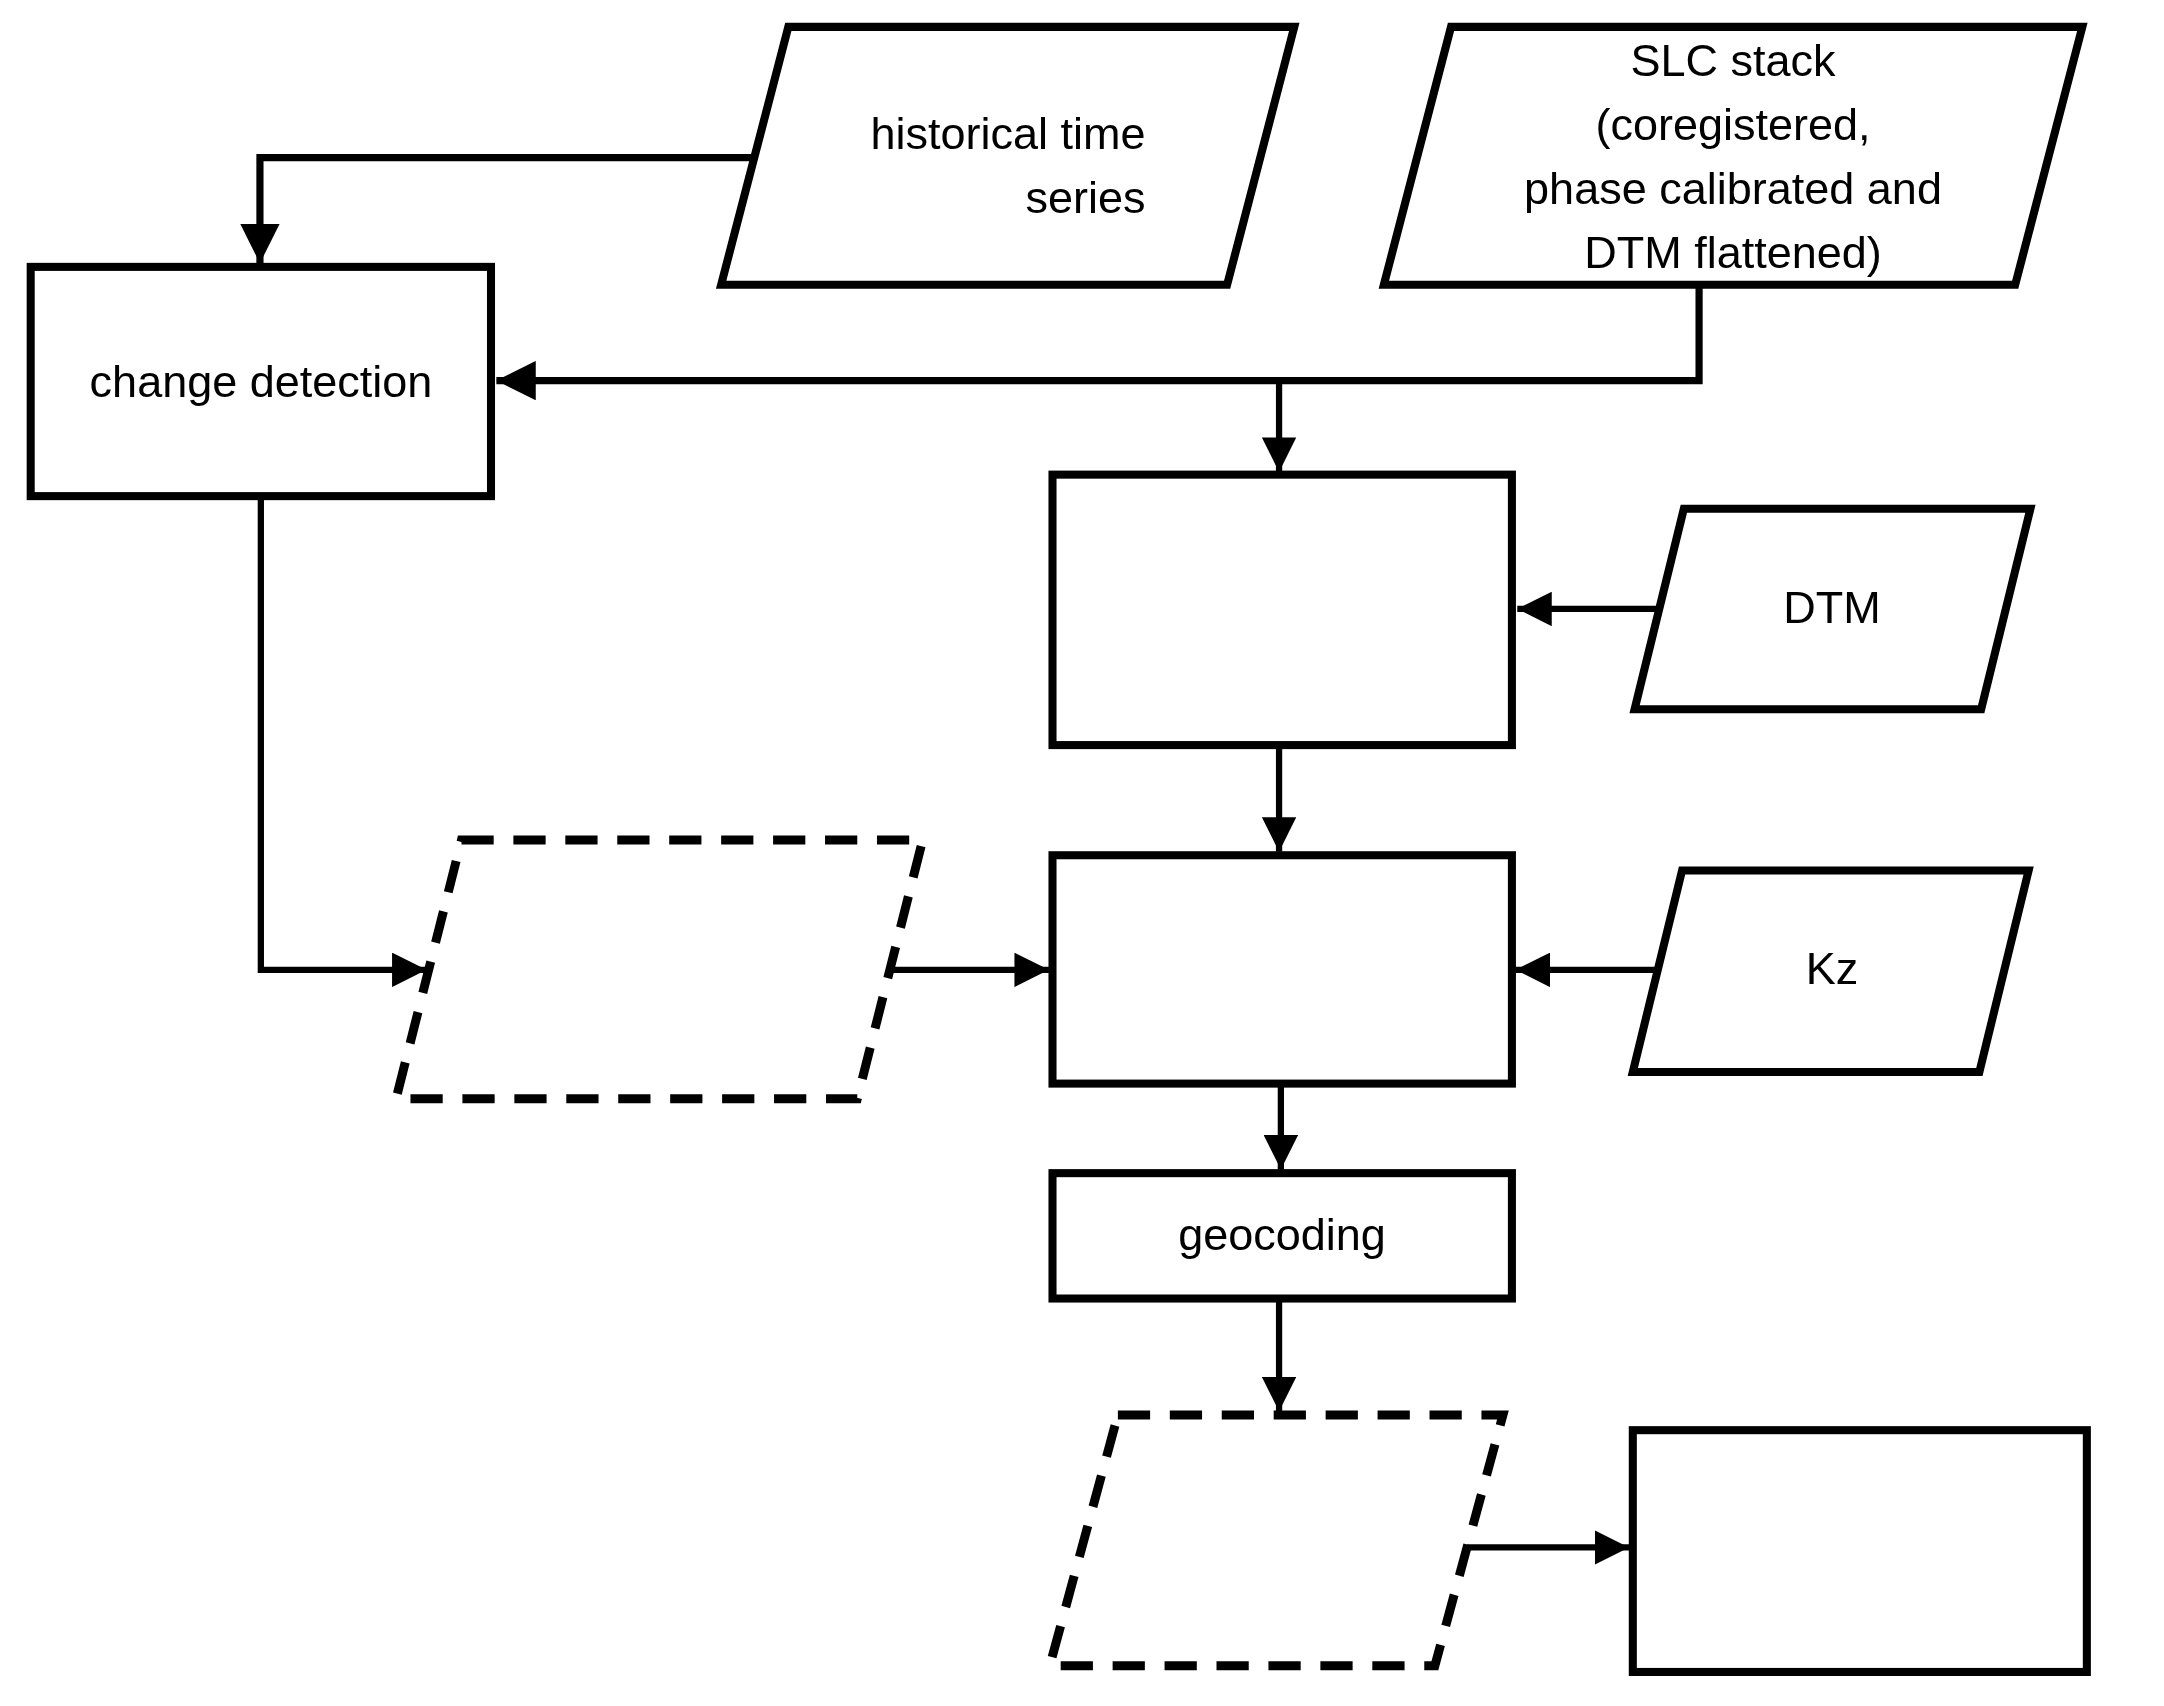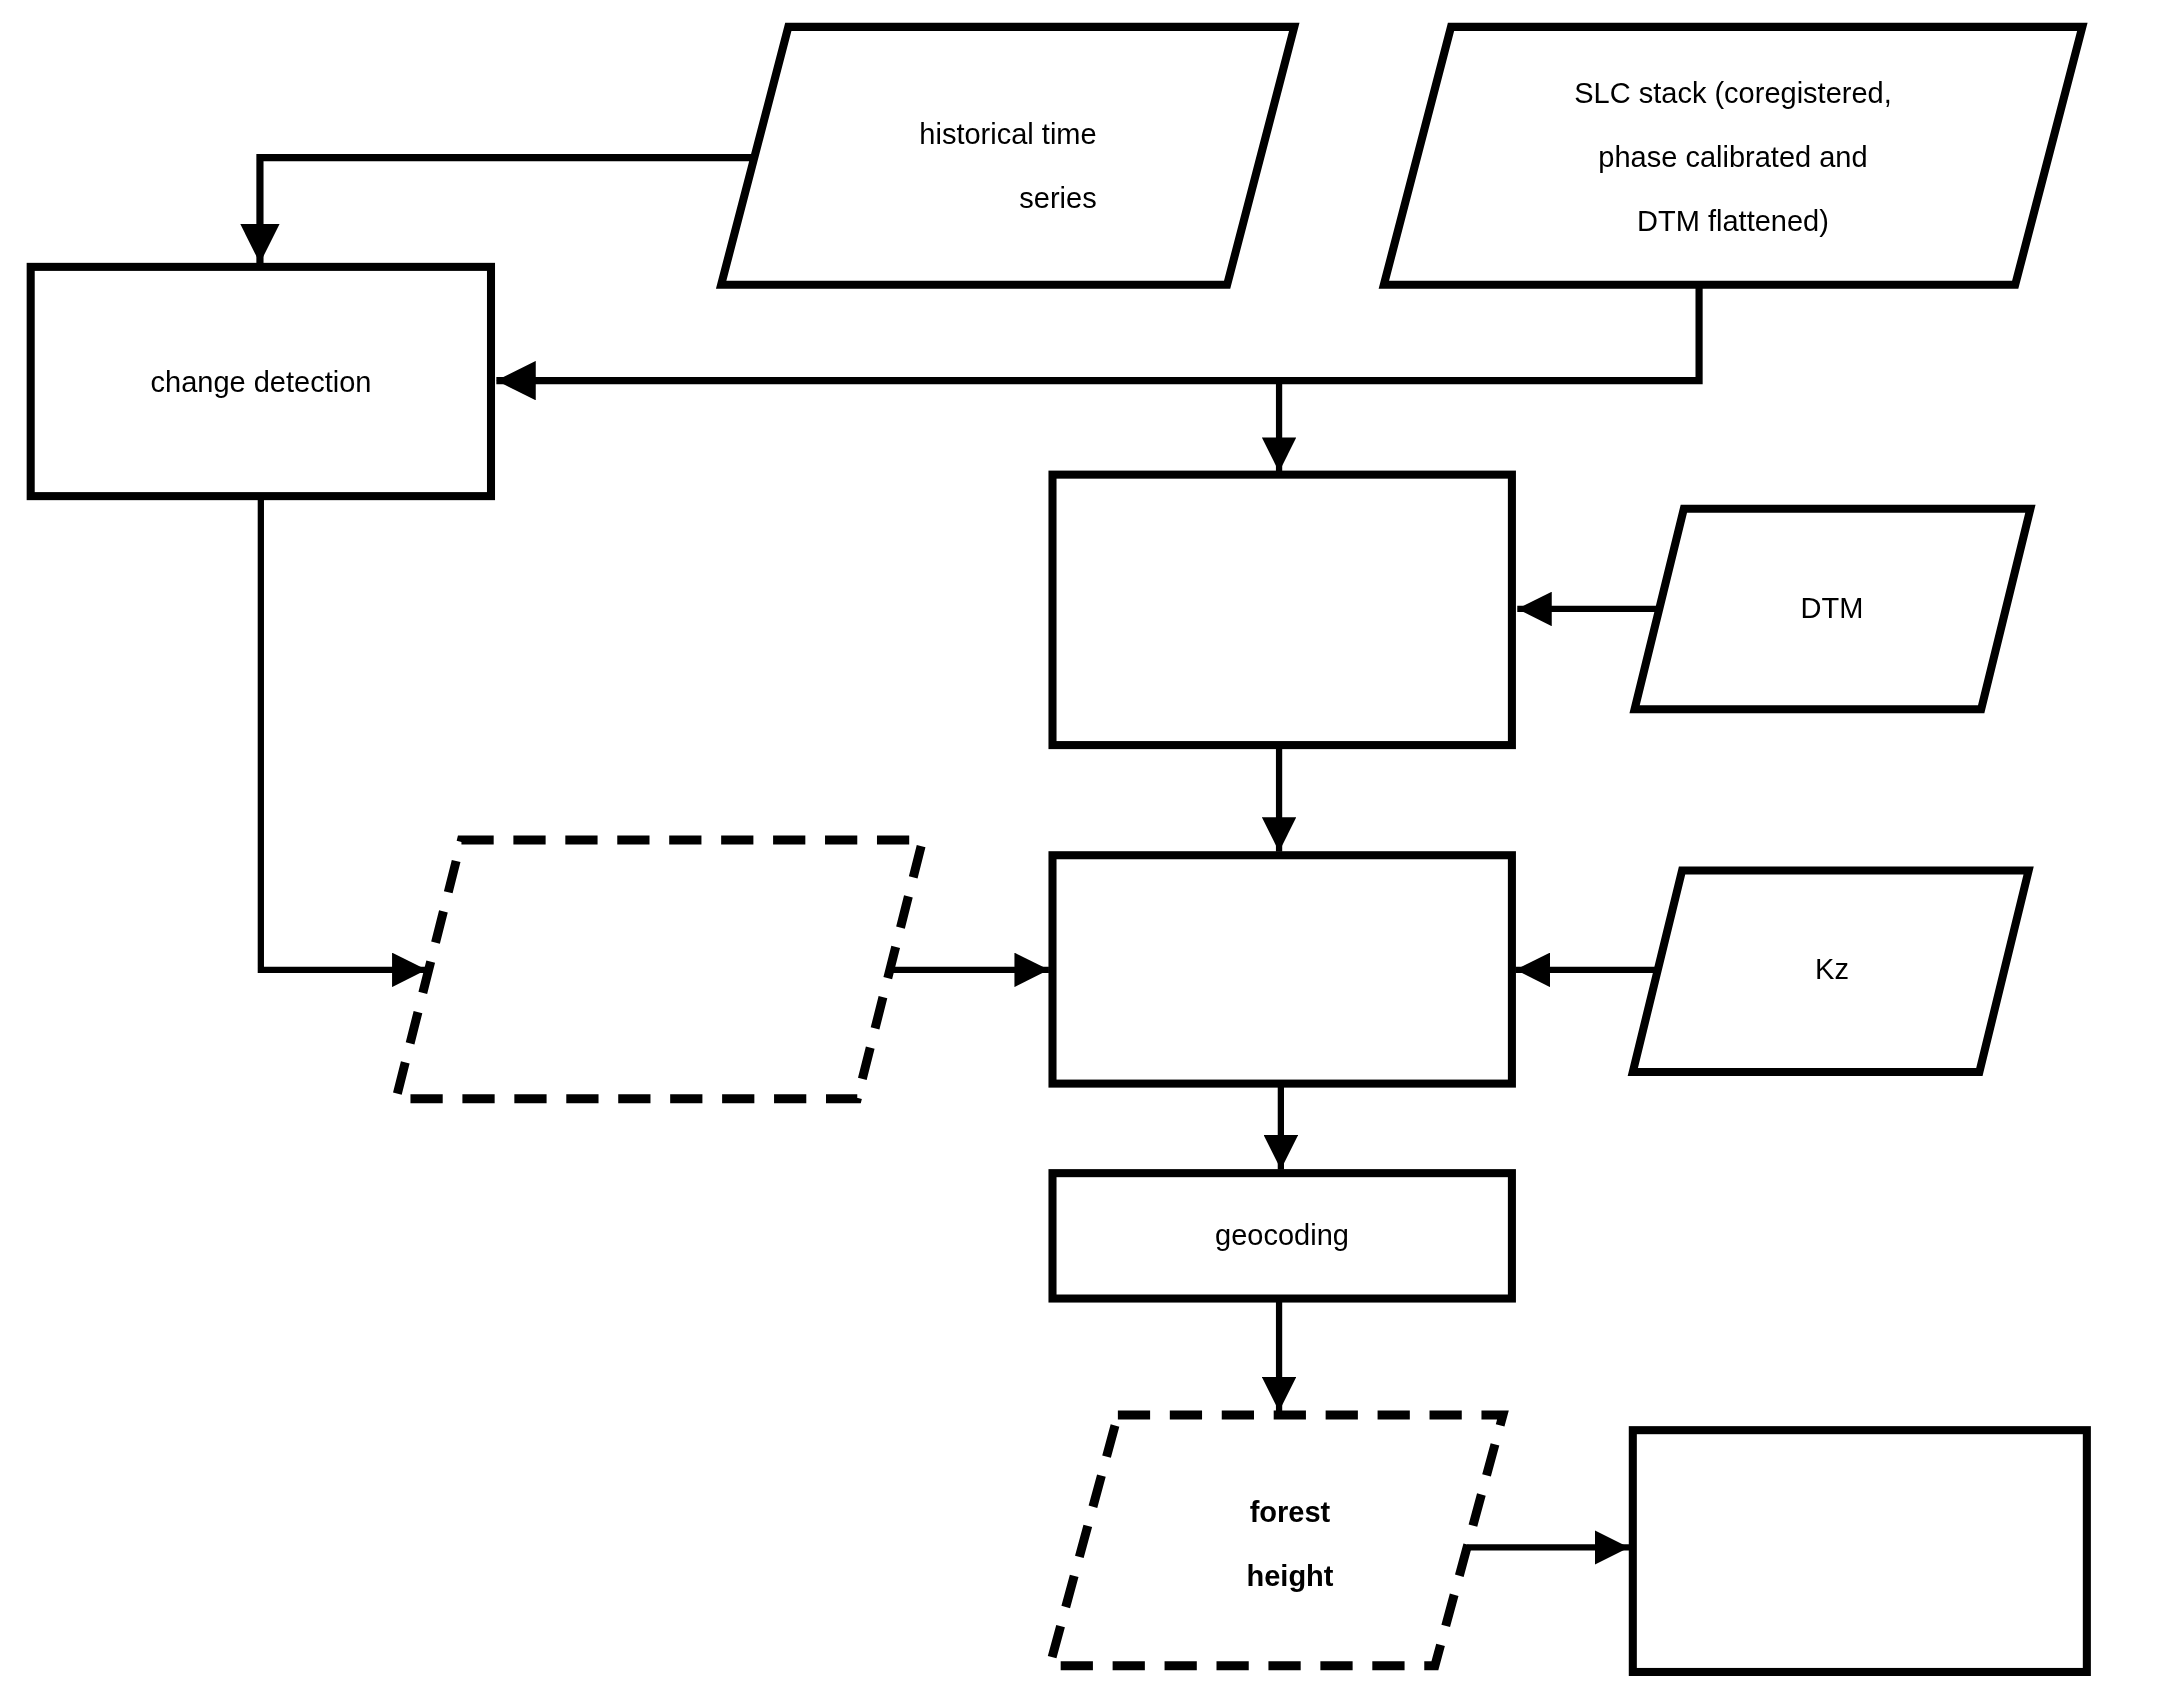--- a/index.html
+++ b/index.html
@@ -38,21 +38,21 @@
   }
   .edge.thick {
     stroke-width: 8;
   }
   .lbl {
     position: absolute;
     transform: translate(-50%, -50%);
     text-align: center;
     white-space: pre-line;
     color: #000000;
-    font-size: 29px;
+    font-size: 45px;
     line-height: 64px;
     pointer-events: none;
   }
   .lbl.bold {
     font-weight: 700;
   }
 </style>
 </head>
 <body>
 
@@ -101,18 +101,16 @@
 
 
   <div class="lbl" style="left:1832px; top:608px;">DTM</div>
 
 
 
   <div class="lbl" style="left:1832px; top:969px;">Kz</div>
 
   <div class="lbl" style="left:1282px; top:1235px;">geocoding</div>
 
-  <div class="lbl bold" style="left:1290px; top:1544px;">forest
-height</div>
 
 
 </div>
 
 
 </body></html>

